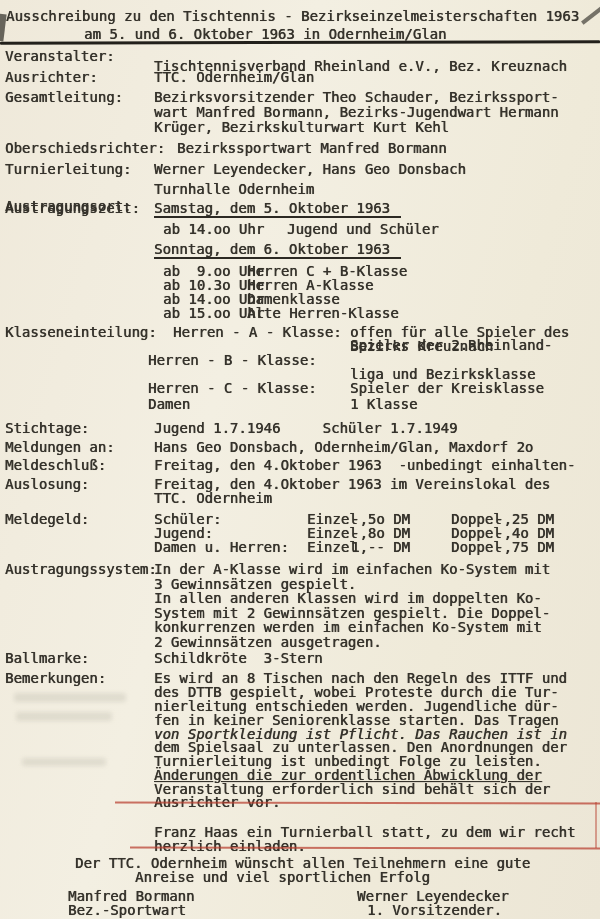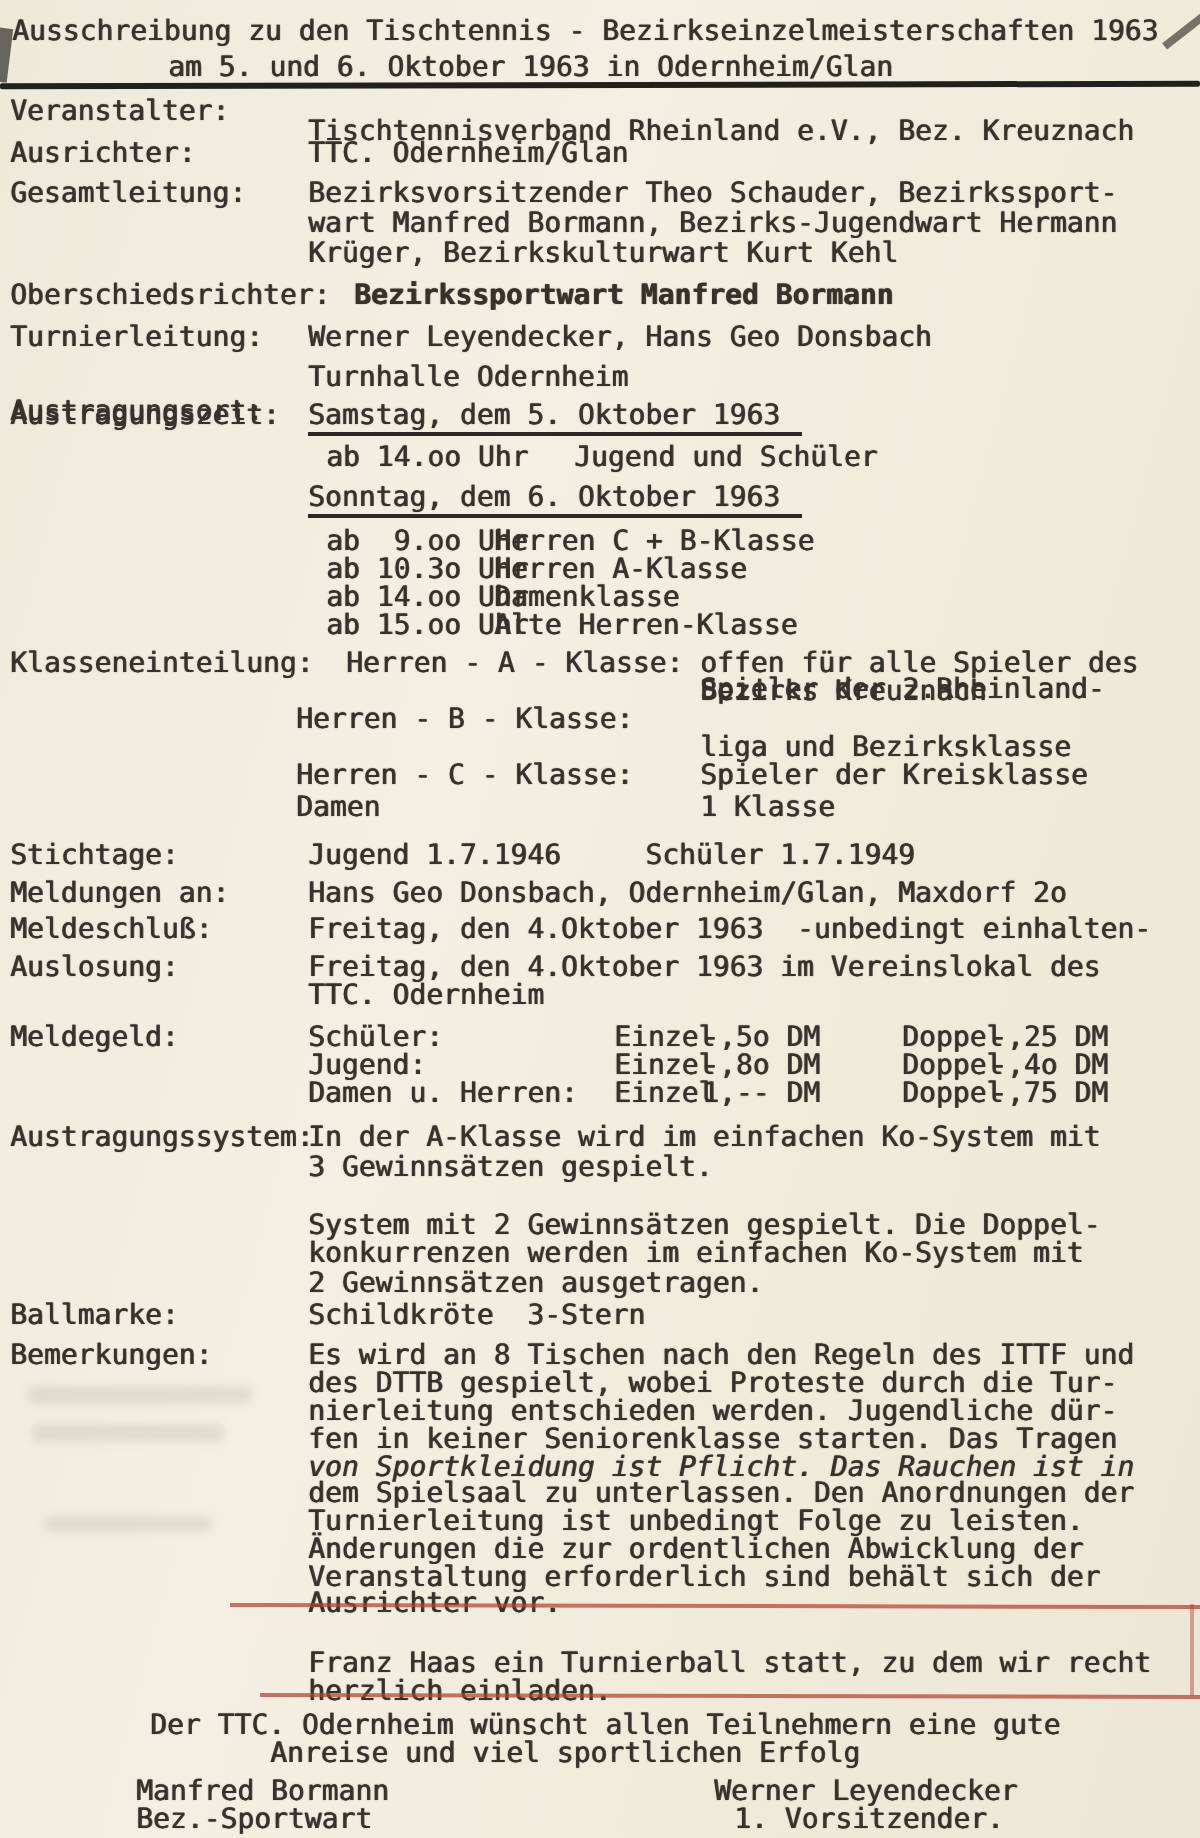--- a/index.html
+++ b/index.html
@@ -41,21 +41,21 @@
 
   <div class="t" style="left:5px;top:70px;">Ausrichter:</div>
   <div class="t" style="left:154px;top:70px;">TTC. Odernheim/Glan</div>
 
   <div class="t" style="left:5px;top:90px;">Gesamtleitung:</div>
   <div class="t" style="left:154px;top:90px;">Bezirksvorsitzender Theo Schauder, Bezirkssport-</div>
   <div class="t" style="left:154px;top:105px;">wart Manfred Bormann, Bezirks-Jugendwart Hermann</div>
   <div class="t" style="left:154px;top:120px;">Krüger, Bezirkskulturwart Kurt Kehl</div>
 
   <div class="t" style="left:5px;top:141px;">Oberschiedsrichter:</div>
-  <div class="t" style="left:177px;top:141px;font-weight:bold;">Bezirkssportwart Manfred Bormann</div>
+  <div class="t" style="left:177px;top:141px;">Bezirkssportwart Manfred Bormann</div>
 
   <div class="t" style="left:5px;top:162px;">Turnierleitung:</div>
   <div class="t" style="left:154px;top:162px;">Werner Leyendecker, Hans Geo Donsbach</div>
 
   <div class="t" style="left:5px;top:182px;margin-top:17px;">Austragungsort:</div>
   <div class="t" style="left:154px;top:182px;">Turnhalle Odernheim</div>
 
   <div class="t" style="left:5px;top:201px;">Austragungszeit:</div>
   <div class="t ul" style="left:154px;top:201px;">Samstag, dem 5. Oktober 1963</div>
   <div class="t" style="left:163px;top:222px;">ab 14.oo Uhr</div>
@@ -108,36 +108,37 @@
   <div class="t" style="left:495px;top:526px;">-,4o DM</div>
   <div class="t" style="left:154px;top:540px;">Damen u. Herren:</div>
   <div class="t" style="left:307px;top:540px;">Einzel</div>
   <div class="t" style="left:351px;top:540px;">1,-- DM</div>
   <div class="t" style="left:451px;top:540px;">Doppel</div>
   <div class="t" style="left:495px;top:540px;">-,75 DM</div>
 
   <div class="t" style="left:5px;top:562px;">Austragungssystem:</div>
   <div class="t" style="left:154px;top:562px;">In der A-Klasse wird im einfachen Ko-System mit</div>
   <div class="t" style="left:154px;top:577px;">3 Gewinnsätzen gespielt.</div>
+  <div class="t" style="left:154px;top:591px;">In allen anderen Klassen wird im doppelten Ko-</div>
   <div class="t" style="left:154px;top:606px;">System mit 2 Gewinnsätzen gespielt. Die Doppel-</div>
   <div class="t" style="left:154px;top:620px;">konkurrenzen werden im einfachen Ko-System mit</div>
   <div class="t" style="left:154px;top:635px;">2 Gewinnsätzen ausgetragen.</div>
 
   <div class="t" style="left:5px;top:651px;">Ballmarke:</div>
   <div class="t" style="left:154px;top:651px;">Schildkröte  3-Stern</div>
 
   <div class="t" style="left:5px;top:671px;">Bemerkungen:</div>
   <div class="t" style="left:154px;top:671px;">Es wird an 8 Tischen nach den Regeln des ITTF und</div>
   <div class="t" style="left:154px;top:685px;">des DTTB gespielt, wobei Proteste durch die Tur-</div>
   <div class="t" style="left:154px;top:699px;">nierleitung entschieden werden. Jugendliche dür-</div>
   <div class="t" style="left:154px;top:713px;">fen in keiner Seniorenklasse starten. Das Tragen</div>
   <div class="t" style="left:154px;top:727px;font-style:italic;">von Sportkleidung ist Pflicht. Das Rauchen ist in</div>
   <div class="t" style="left:154px;top:740px;">dem Spielsaal zu unterlassen. Den Anordnungen der</div>
   <div class="t" style="left:154px;top:754px;">Turnierleitung ist unbedingt Folge zu leisten.</div>
-  <div class="t" style="left:154px;top:768px;">Änderungen die zur ordentlichen Abwicklung der</div>
+  <div class="t" style="left:154px;top:768px;text-decoration:underline;">Änderungen die zur ordentlichen Abwicklung der</div>
   <div class="t" style="left:154px;top:782px;">Veranstaltung erforderlich sind behält sich der</div>
   <div class="t" style="left:154px;top:795px;">Ausrichter vor.</div>
 
   <div class="redline" style="left:115px;top:802px;width:485px;"></div>
 
   <div class="t" style="left:154px;top:825px;">Franz Haas ein Turnierball statt, zu dem wir recht</div>
   <div class="t" style="left:154px;top:839px;">herzlich einladen.</div>
 
   <div class="redline" style="left:130px;top:847px;width:470px;"></div>
   <div class="redv" style="left:595px;top:802px;height:46px;"></div>

